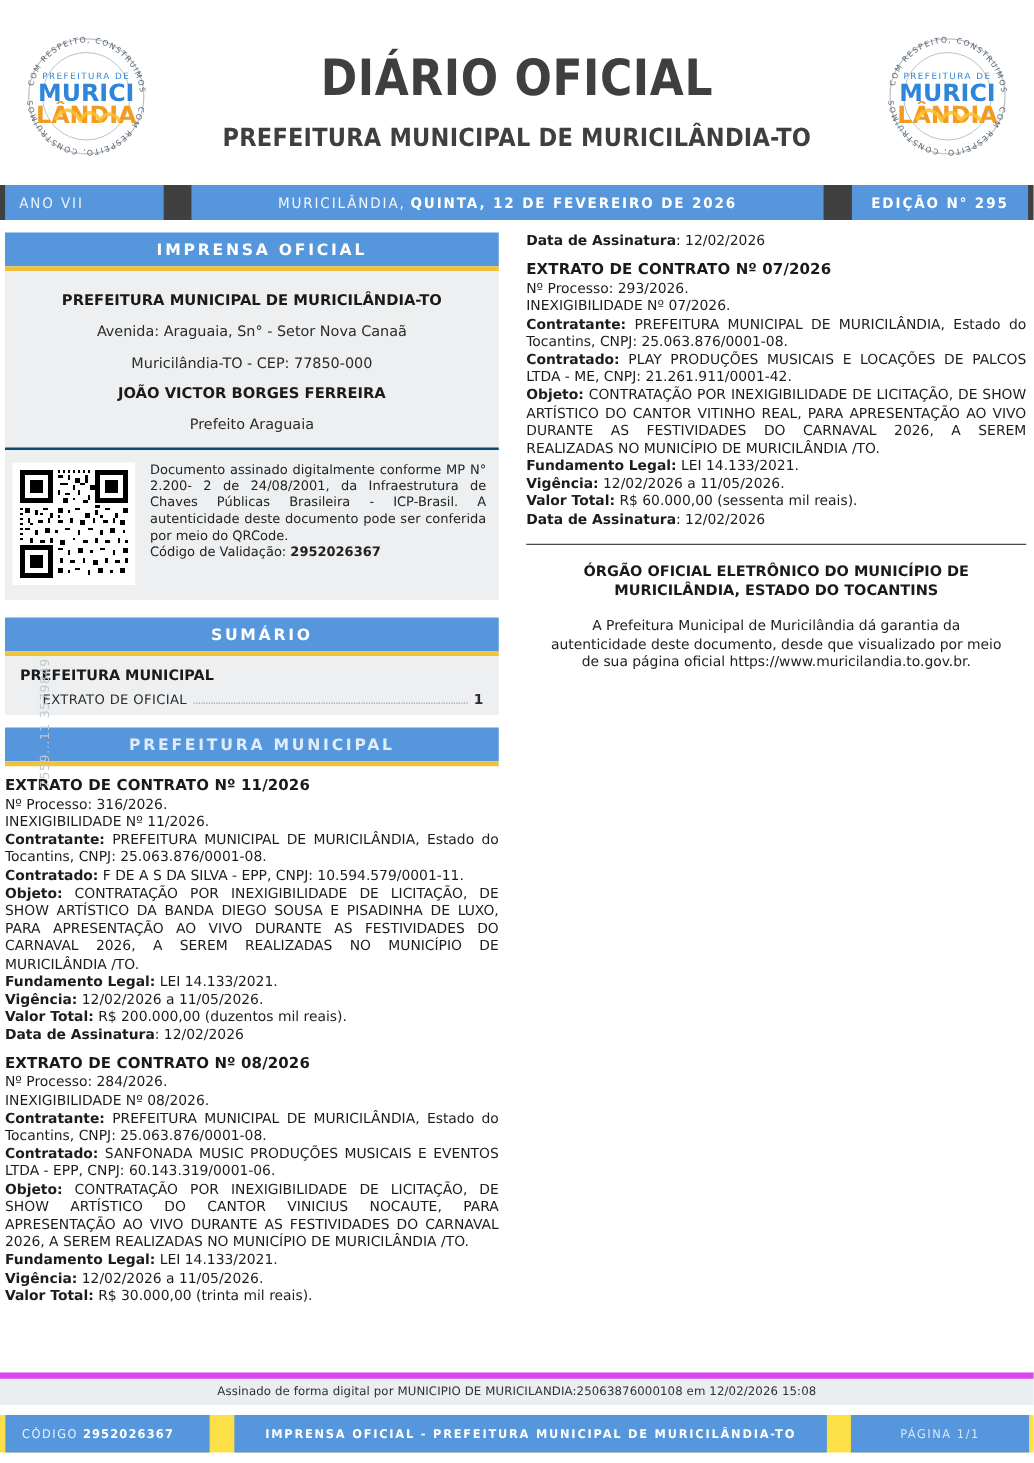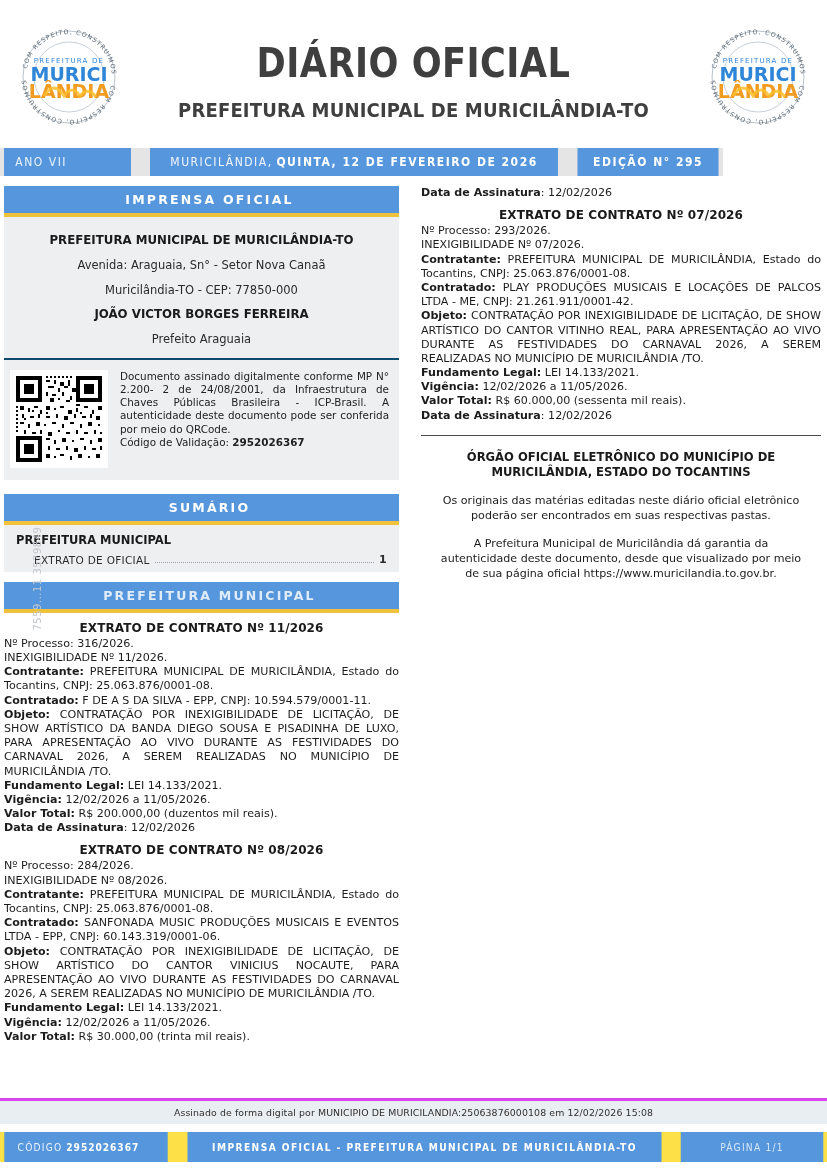--- a/index.html
+++ b/index.html
@@ -51,24 +51,24 @@
     font-size: 20px;
     color: #3f3f3f;
     letter-spacing: 0.2px;
     transform: scaleX(0.9);
     margin-top: 14px;
   }
 
   
   .edition-bar {
     display: flex;
-    width: 723px;
+    width: 827px;
     height: 28px;
     gap: 2px;
-    background: #e5e5e5;
+    background: #404040;
   }
   .eb-seg {
     background: #5596dc;
     display: flex;
     align-items: center;
     color: #ffffff;
     font-size: 11.5px;
     letter-spacing: 1.6px;
     font-weight: bold;
     transform: scaleX(0.94);
@@ -155,21 +155,20 @@
   .sum-dots {
     flex: 1 1 auto;
     border-bottom: 1px dotted #9aa0a6;
     margin: 0 5px 3px 5px;
     height: 1px;
   }
   .sum-page { font-weight: bold; font-size: 11px; }
 
   
   .art-title {
-    text-align: center;
     font-weight: bold;
     font-size: 12px;
     margin: 8px 0 2px 0;
     letter-spacing: 0.1px;
   }
   .art-p {
     font-size: 11.1px;
     line-height: 1.28;
     text-align: justify;
     margin: 0;
@@ -197,21 +196,21 @@
     color: #1c1c1c;
   }
 
   
   .sign-strip {
     position: absolute;
     left: 0; right: 0;
     bottom: 46px;
     height: 26px;
     background: #e9eef3;
-    border-top: 3px solid #d946ef;
+    border-top: 5px solid #d946ef;
     display: flex;
     align-items: center;
     justify-content: center;
     font-size: 9.4px;
     color: #2f2f2f;
     letter-spacing: 0.1px;
   }
 
   
   .footer-bar {
@@ -548,21 +547,20 @@
         <b>Valor Total:</b>
         <span>R$ 60.000,00 (sessenta mil reais).</span><br>
         <b>Data de Assinatura</b><span>: 12/02/2026</span>
       </p>
     </div>
 
     <hr class="hr-thin">
 
     <div>
       <div class="notice-title">ÓRGÃO OFICIAL ELETRÔNICO DO MUNICÍPIO DE MURICILÂNDIA, ESTADO DO TOCANTINS</div>
-      <p class="notice-p">Os originais das matérias editadas neste diário oficial eletrônico poderão ser encontrados em suas respectivas pastas.</p>
       <p class="notice-p">A Prefeitura Municipal de Muricilândia dá garantia da autenticidade deste documento, desde que visualizado por meio de sua página oficial https://www.muricilandia.to.gov.br.</p>
     </div>
 
   </div>
 </div>
 
 <div class="watermark">7559...11 3579849</div>
 
 <div class="sign-strip">Assinado de forma digital por MUNICIPIO DE MURICILANDIA:25063876000108 em 12/02/2026 15:08</div>
 

